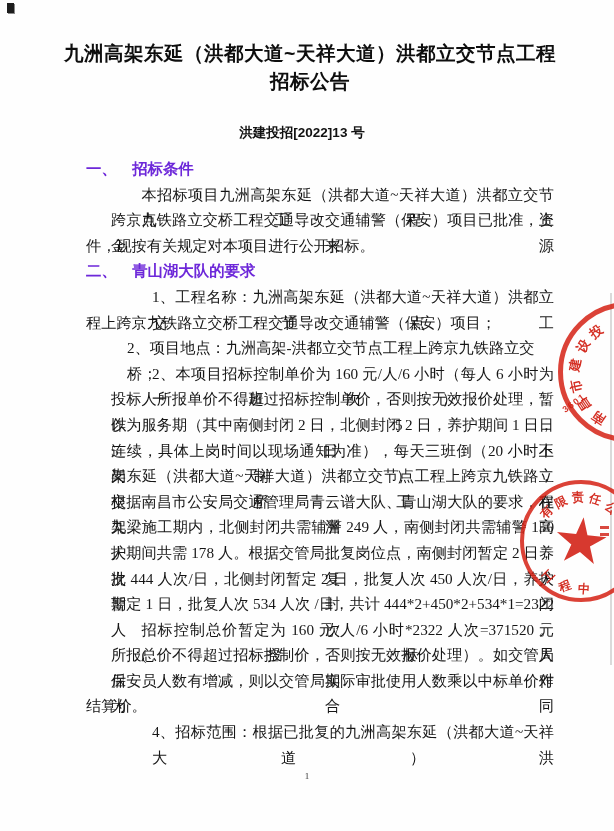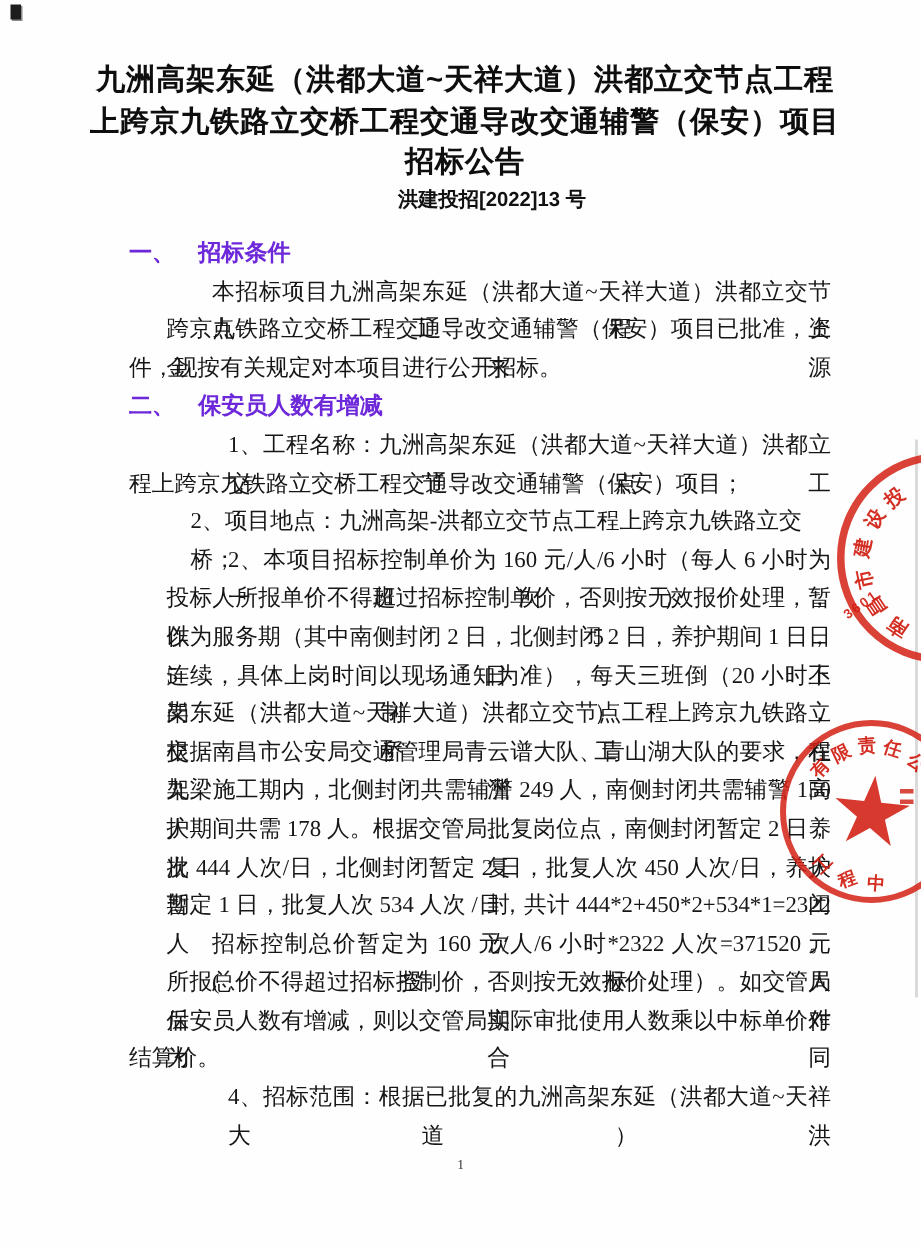--- a/index.html
+++ b/index.html
@@ -7,21 +7,21 @@
        font-family:"Liberation Serif","DejaVu Serif",serif;color:#161616;}
   .page{position:absolute;inset:0;background:#fefefe;overflow:hidden;}
 
   .scan-artifact{position:absolute;left:7px;top:3px;width:7px;height:10px;background:#1d1d1d;
                  box-shadow:1px 1px 0 #8a8a8a;}
   .edge-line{position:absolute;left:610px;top:293px;width:2px;height:372px;background:#c6c6c6;opacity:.65;}
 
   .title{position:absolute;left:60px;top:40px;width:500px;text-align:center;
          font-family:Liberation Sans, sans-serif;font-weight:700;
          font-size:19.5px;line-height:27.5px;color:#0e0e0e;letter-spacing:.5px;}
-  .docnum{position:absolute;left:78px;top:124px;width:500px;text-align:center;
+  .docnum{position:absolute;left:52px;top:124px;width:500px;text-align:center;
           font-family:"Liberation Sans","DejaVu Sans",sans-serif;font-weight:700;
           font-size:13.5px;color:#111;}
 
   .doc-body{position:absolute;left:86px;top:156px;width:468px;}
   .row{height:25.6px;line-height:25.6px;font-size:15.2px;white-space:nowrap;overflow:visible;}
   .row.wrapok{white-space:normal;}
   .row.heading{font-family:"Liberation Sans","DejaVu Sans",sans-serif;font-weight:700;
                font-size:15.4px;color:#6d28d9;}
   .row.full{white-space:normal;text-align:justify;text-align-last:justify;margin-left:25px;}
 
@@ -45,32 +45,31 @@
 </head>
 <body>
 
 <div class="page">
 
   <div class="scan-artifact"></div>
   <div class="edge-line"></div>
 
   <div class="title">
     <div>九洲高架东延（洪都大道~天祥大道）洪都立交节点工程</div>
-    <div>上跨京九铁路立交桥工程交通导改交通辅警（保安）项目</div>
     <div>招标公告</div>
   </div>
 
   <div class="docnum">洪建投招[2022]13 号</div>
 
   <div class="doc-body" id="doc-body">
       <div class="row heading">一、　招标条件</div>
       <div class="row full" style="padding-left: 30.4px;">本招标项目九洲高架东延（洪都大道~天祥大道）洪都立交节点工程上</div>
       <div class="row full">跨京九铁路立交桥工程交通导改交通辅警（保安）项目已批准，资金来源</div>
       <div class="row wrapok">件，现按有关规定对本项目进行公开招标。</div>
-      <div class="row heading">二、　保安员人数有增减</div>
+      <div class="row heading">二、　青山湖大队的要求</div>
       <div class="row full" style="padding-left: 41.04px;">1、工程名称：九洲高架东延（洪都大道~天祥大道）洪都立交节点工</div>
       <div class="row wrapok">程上跨京九铁路立交桥工程交通导改交通辅警（保安）项目；</div>
       <div class="row wrapok" style="padding-left: 41.04px;">2、项目地点：九洲高架-洪都立交节点工程上跨京九铁路立交桥；</div>
       <div class="row full" style="padding-left: 41.04px;">2、本项目招标控制单价为 160 元/人/6 小时（每人 6 小时为一班次），</div>
       <div class="row full">投标人所报单价不得超过招标控制单价，否则按无效报价处理，暂以 5 日</div>
       <div class="row full">作为服务期（其中南侧封闭 2 日，北侧封闭 2 日，养护期间 1 日，5 日不</div>
       <div class="row full">连续，具体上岗时间以现场通知为准），每天三班倒（20 小时上岗制），</div>
       <div class="row full">架东延（洪都大道~天祥大道）洪都立交节点工程上跨京九铁路立交桥工程</div>
       <div class="row full">根据南昌市公安局交通管理局青云谱大队、青山湖大队的要求，在九洲高</div>
       <div class="row full">架梁施工期内，北侧封闭共需辅警 249 人，南侧封闭共需辅警 150 人、养</div>

